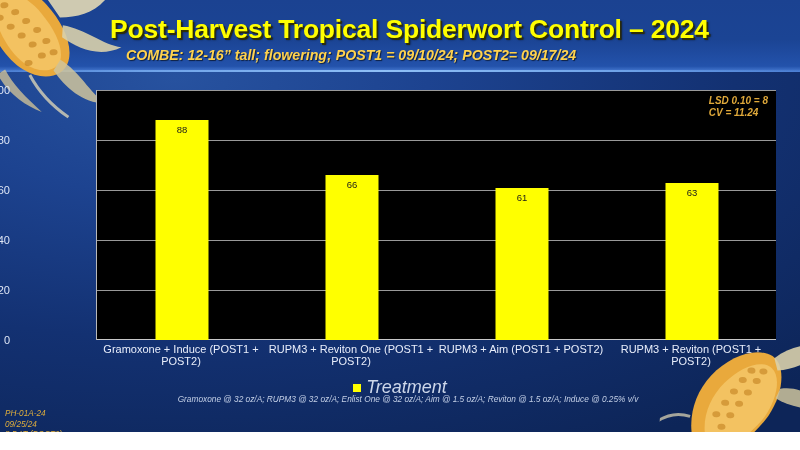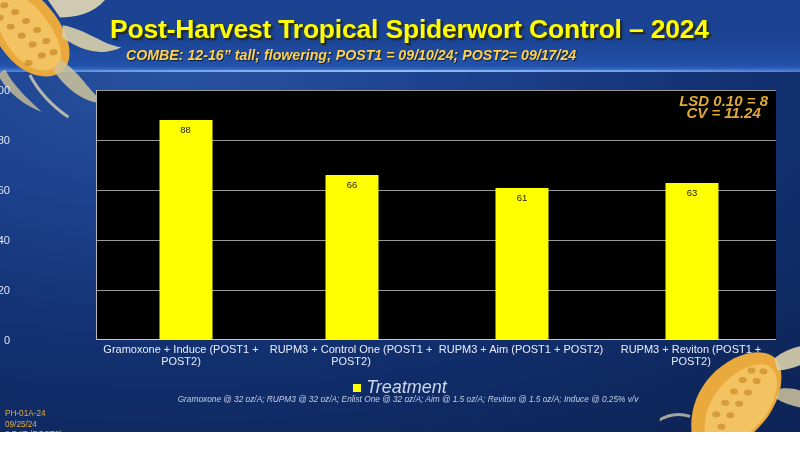--- a/index.html
+++ b/index.html
@@ -134,22 +134,22 @@
     font-size: 11px;
     color: #e9eefb;
     text-align: center;
     line-height: 11.5px;
     width: 170px;
   }
 
   .stats-box {
     position: absolute;
     right: 8px; top: 5px;
-    text-align: center;
-    font-size: 15px;
+    text-align: left;
+    font-size: 10px;
     font-style: italic;
     font-weight: bold;
     color: #e0a93a;
     line-height: 12px;
   }
 
   
   .legend {
     position: absolute;
     left: 0; top: 377px;
@@ -175,20 +175,21 @@
     font-style: italic;
     color: #c3cfe6;
     padding-left: 8px;
   }
 
   
   .stamp {
     position: absolute;
     left: 5px; top: 409px;
     font-size: 8.2px;
+    font-style: italic;
     color: #e0b martin;
     color: #e0ae3c;
     line-height: 10.5px;
   }
   .stamp div { white-space: nowrap; }
 </style>
 </head>
 <body>
 
 <div id="slide">
@@ -268,21 +269,21 @@
     <div class="gridline" style="top:150px"></div>
     <div class="gridline" style="top:200px"></div>
     <div class="axis-base"></div>
 
     <div class="stats-box">
       <div>LSD 0.10 = 8</div>
       <div>CV = 11.24</div>
     </div>
 
     <div class="bars" id="bars">
-        <div class="bar-slot" style="left: 0px; padding-left: 7px;">
+        <div class="bar-slot" style="left: 0px;">
           <div class="bar" style="height: 220px; background: rgb(255, 255, 0);">
             <div class="bar-value">88</div>
           </div>
         </div>
         <div class="bar-slot" style="left: 170px;">
           <div class="bar" style="height: 165px; background: rgb(255, 255, 0);">
             <div class="bar-value">66</div>
           </div>
         </div>
         <div class="bar-slot" style="left: 340px;">
@@ -293,21 +294,21 @@
         <div class="bar-slot" style="left: 510px;">
           <div class="bar" style="height: 157.5px; background: rgb(255, 255, 0);">
             <div class="bar-value">63</div>
           </div>
         </div>
       </div>
   </div>
 
   <div id="xcats">
       <div class="xcat" style="left: 96px;">Gramoxone + Induce (POST1 + POST2)</div>
-      <div class="xcat" style="left: 266px;">RUPM3 + Control One (POST1 + POST2)</div>
+      <div class="xcat" style="left: 266px;">RUPM3 + Reviton One (POST1 + POST2)</div>
       <div class="xcat" style="left: 436px;">RUPM3 + Aim (POST1 + POST2)</div>
       <div class="xcat" style="left: 606px;">RUPM3 + Reviton (POST1 + POST2)</div>
     </div>
 
   <div class="legend">
     <span class="legend-swatch"></span><span>Treatment</span>
   </div>
 
   <div class="footnote">Gramoxone @ 32 oz/A; RUPM3 @ 32 oz/A; Enlist One @ 32 oz/A; Aim @ 1.5 oz/A; Reviton @ 1.5 oz/A; Induce @ 0.25% v/v</div>
 

